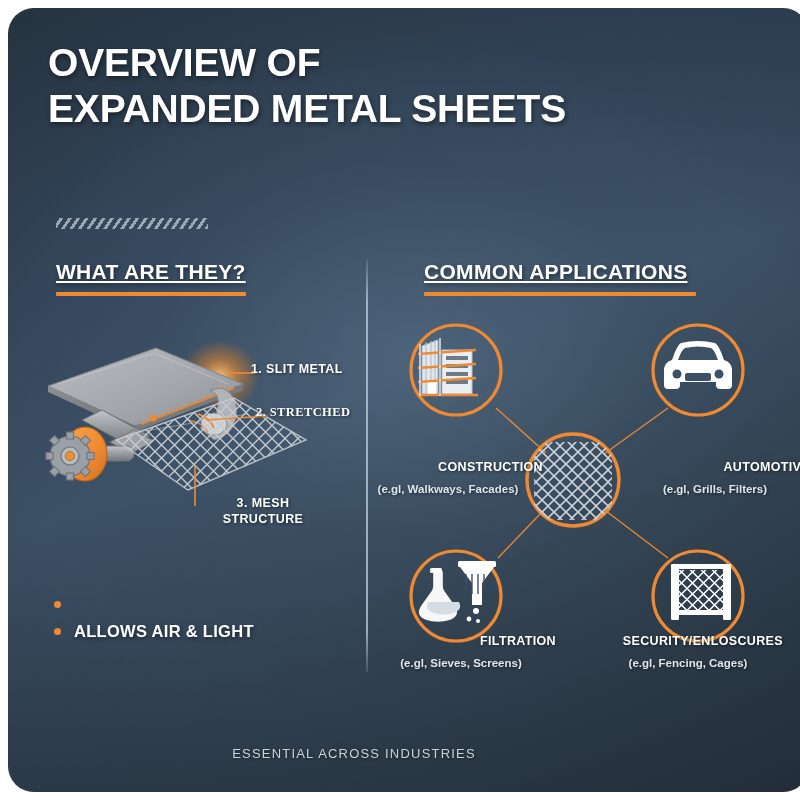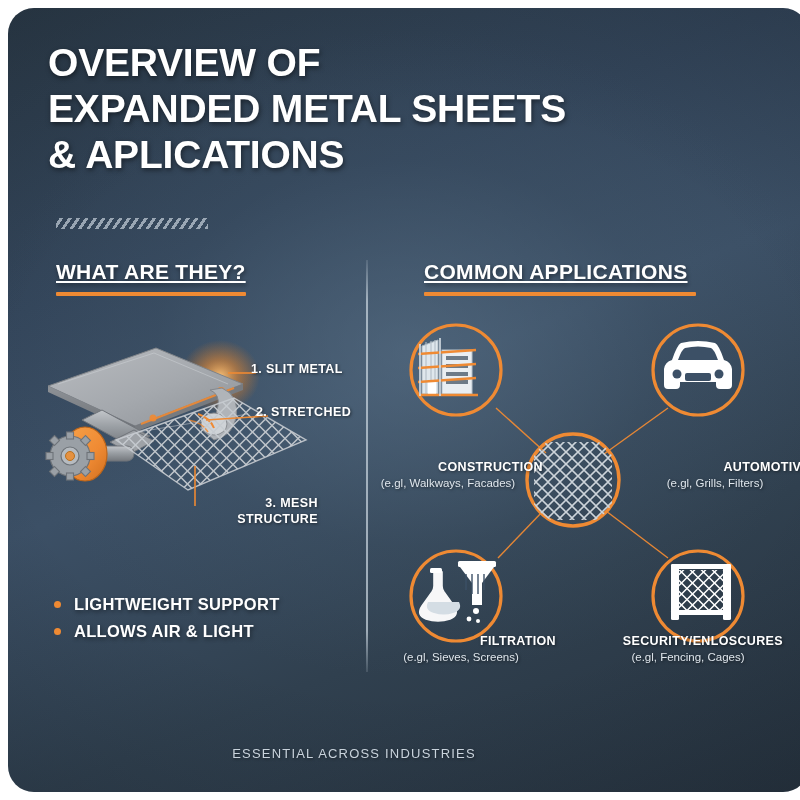--- a/index.html
+++ b/index.html
@@ -122,22 +122,22 @@
     color: #ffffff;
     font-size: 12.5px;
     font-weight: bold;
     letter-spacing: 0.4px;
     text-shadow: 1px 1px 3px rgba(0,0,0,0.55);
     z-index: 7;
     line-height: 1.28;
     text-align: right;
   }
   #callout-1 { left: 243px; top: 353px; }
-  #callout-2 { left: 248px; top: 396px; }
-  #callout-3 { left: 200px; top: 487px; width: 110px; }
+  #callout-2 { left: 248px; top: 396px; font-family: Liberation Serif, serif; }
+  #callout-3 { left: 200px; top: 487px; width: 110px; text-align: center; }
 
   
   .bullets {
     position: absolute;
     left: 46px;
     top: 583px;
     z-index: 6;
   }
   .bullet-row {
     display: flex;
@@ -183,22 +183,22 @@
     font-weight: bold;
     letter-spacing: 0.35px;
     text-shadow: 1px 1px 3px rgba(0,0,0,0.5);
     white-space: nowrap;
     text-align: right;
   }
   .app-sub {
     display: block;
     color: #dfe6ec;
     font-size: 11.5px;
-    font-weight: normal;
-    margin-top: 3px;
+    font-weight: bold;
+    margin-top: 9px;
     text-shadow: 1px 1px 3px rgba(0,0,0,0.5);
     white-space: nowrap;
   }
   #label-construction { left: 345px; top: 452px; }
   #label-automotive   { left: 612px; top: 452px; }
   #label-filtration   { left: 358px; top: 626px; }
   #label-security     { left: 585px; top: 626px; }
 
   
   .footer {
@@ -216,21 +216,20 @@
   }
 </style>
 </head>
 <body>
 
 <div id="poster">
 
   <div class="title">
     <span class="title-line">OVERVIEW OF</span>
     <span class="title-line">EXPANDED METAL SHEETS</span>
-    <span class="title-line">&amp; APLICATIONS</span>
   </div>
   <div class="hatch"></div>
 
   <div class="sec-head" id="head-left">WHAT ARE THEY?</div>
   <div class="sec-rule" id="rule-left"></div>
 
   <div class="sec-head" id="head-right">COMMON APPLICATIONS</div>
   <div class="sec-rule" id="rule-right"></div>
 
   <div class="divider"></div>
@@ -327,21 +326,20 @@
   <div class="callout" id="callout-1">1. SLIT METAL</div>
   <div class="callout" id="callout-2">2. STRETCHED</div>
   <div class="callout" id="callout-3">
     <span>3. MESH</span><br>
     <span>STRUCTURE</span>
   </div>
 
   <div class="bullets">
     <div class="bullet-row">
       <span class="bullet-dot"></span>
-      <span class="bullet-text">LIGHTWEIGHT SUPPORT</span>
     </div>
     <div class="bullet-row">
       <span class="bullet-dot"></span>
       <span class="bullet-text">ALLOWS AIR &amp; LIGHT</span>
     </div>
   </div>
 
   <svg id="apps" viewBox="0 0 440 380">
     <defs>
       <pattern id="meshCenter" width="12" height="12" patternUnits="userSpaceOnUse">

